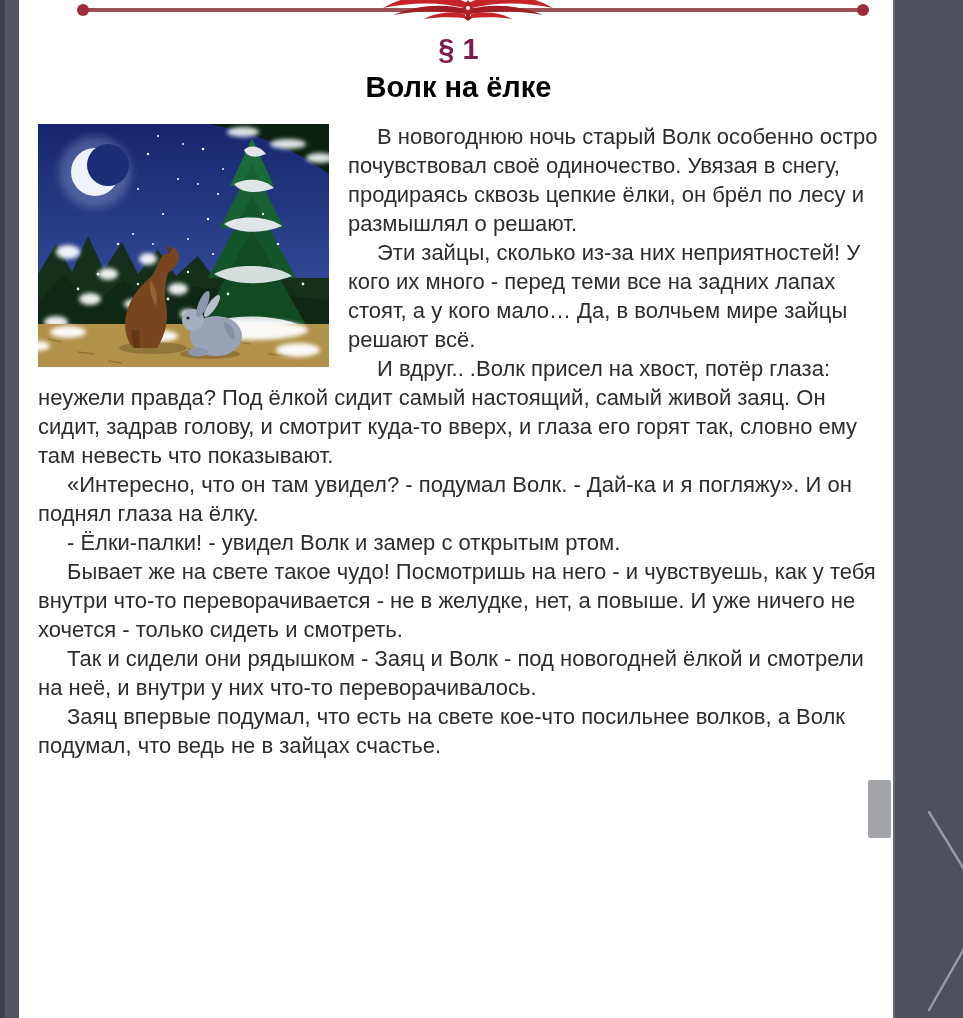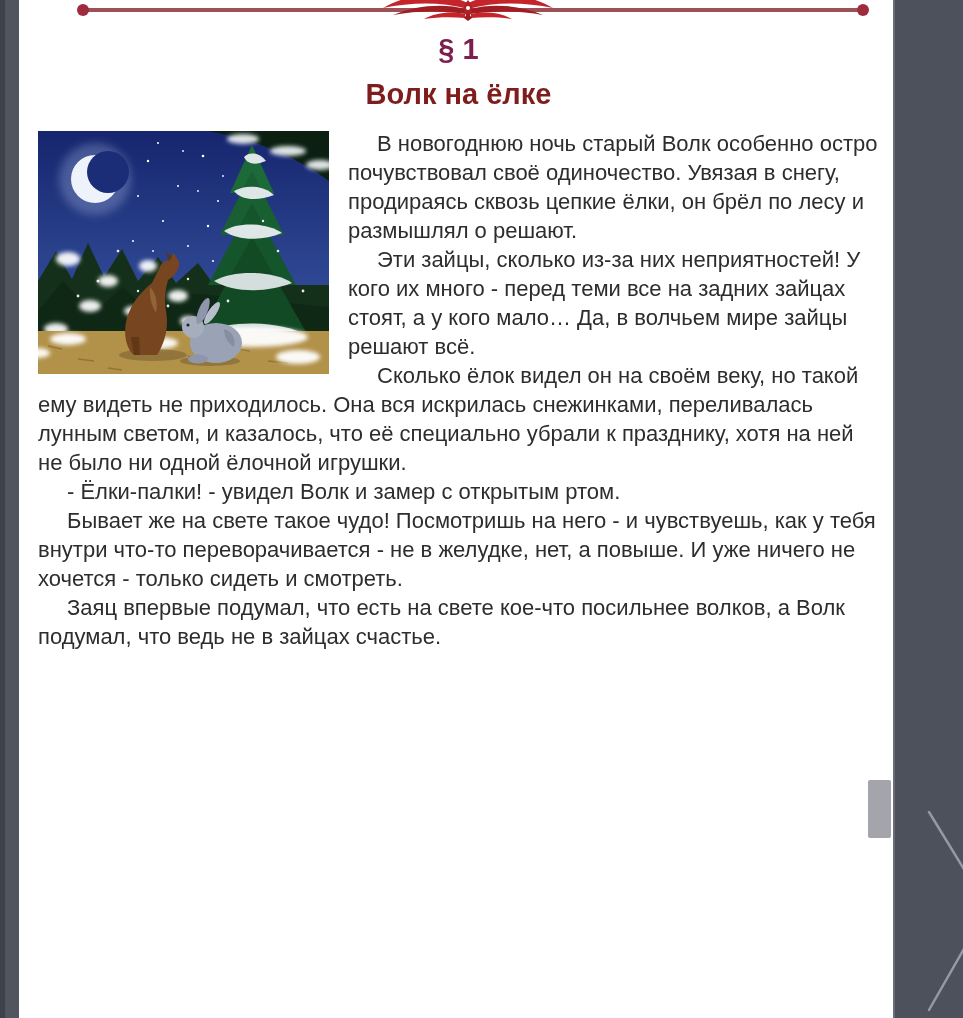--- a/index.html
+++ b/index.html
@@ -56,23 +56,23 @@
   .divider-line::after  { right: -4px; }
   .ornament { position: absolute; left: 342px; top: 0; }
 
   .section-number {
     margin-top: 11px;
     text-align: center;
     font-size: 29px; font-weight: bold; color: #7d1f4e;
     line-height: 32px;
   }
   .story-title {
-    margin-top: 13px;
+    margin-top: 6px;
     text-align: center;
-    font-size: 29px; font-weight: bold; color: #7f1d1d;
+    font-size: 29px; font-weight: bold; color: #000000;
     line-height: 32px;
   }
 
   .story {
     margin-top: 19px;
     font-size: 22px; line-height: 29px; color: #2d2d2d;
   }
   .story p { text-indent: 29px; }
   .illustration {
     float: left;
@@ -233,24 +233,26 @@
               <circle cx="100" cy="160" r="1.2"></circle>
             <circle cx="190" cy="170" r="1.4"></circle>
               <circle cx="240" cy="120" r="1.3"></circle>
             <circle cx="265" cy="160" r="1.4"></circle>
               <circle cx="225" cy="90" r="1.2"></circle>
           </g>
         </svg>
       </div>
 
       <p>В новогоднюю ночь старый Волк особенно остро почувствовал своё одиночество. Увязая в снегу, продираясь сквозь цепкие ёлки, он брёл по лесу и размышлял о решают.</p>
-      <p>Эти зайцы, сколько из-за них неприятностей! У кого их много - перед теми все на задних зайцах стоят, а у кого мало… Да, в волчьем мире зайцы решают всё.</p>
-      <p>Сколько ёлок видел он на своём веку, но такой ему видеть не приходилось. Она вся искрилась снежинками, переливалась лунным светом, и казалось, что её специально убрали к празднику, хотя на ней не было ни одной ёлочной игрушки.</p>
+      <p>Эти зайцы, сколько из-за них неприятностей! У кого их много - перед теми все на задних лапах стоят, а у кого мало… Да, в волчьем мире зайцы решают всё.</p>
+      <p>И вдруг.. .Волк присел на хвост, потёр глаза: неужели правда? Под ёлкой сидит самый настоящий, самый живой заяц. Он сидит, задрав голову, и смотрит куда-то вверх, и глаза его горят так, словно ему там невесть что показывают.</p>
+      <p>«Интересно, что он там увидел? - подумал Волк. - Дай-ка и я погляжу». И он поднял глаза на ёлку.</p>
       <p>- Ёлки-палки! - увидел Волк и замер с открытым ртом.</p>
       <p>Бывает же на свете такое чудо! Посмотришь на него - и чувствуешь, как у тебя внутри что-то переворачивается - не в желудке, нет, а повыше. И уже ничего не хочется - только сидеть и смотреть.</p>
+      <p>Так и сидели они рядышком - Заяц и Волк - под новогодней ёлкой и смотрели на неё, и внутри у них что-то переворачивалось.</p>
       <p>Заяц впервые подумал, что есть на свете кое-что посильнее волков, а Волк подумал, что ведь не в зайцах счастье.</p>
 
     </div>
   </div>
 
   <div class="left-band"></div>
 
   <div class="right-band">
     <svg width="70" height="1018" viewBox="0 0 70 1018">
       <line x1="34" y1="812" x2="70" y2="871" stroke="#949aa5" stroke-width="2.5" stroke-linecap="round"></line>

